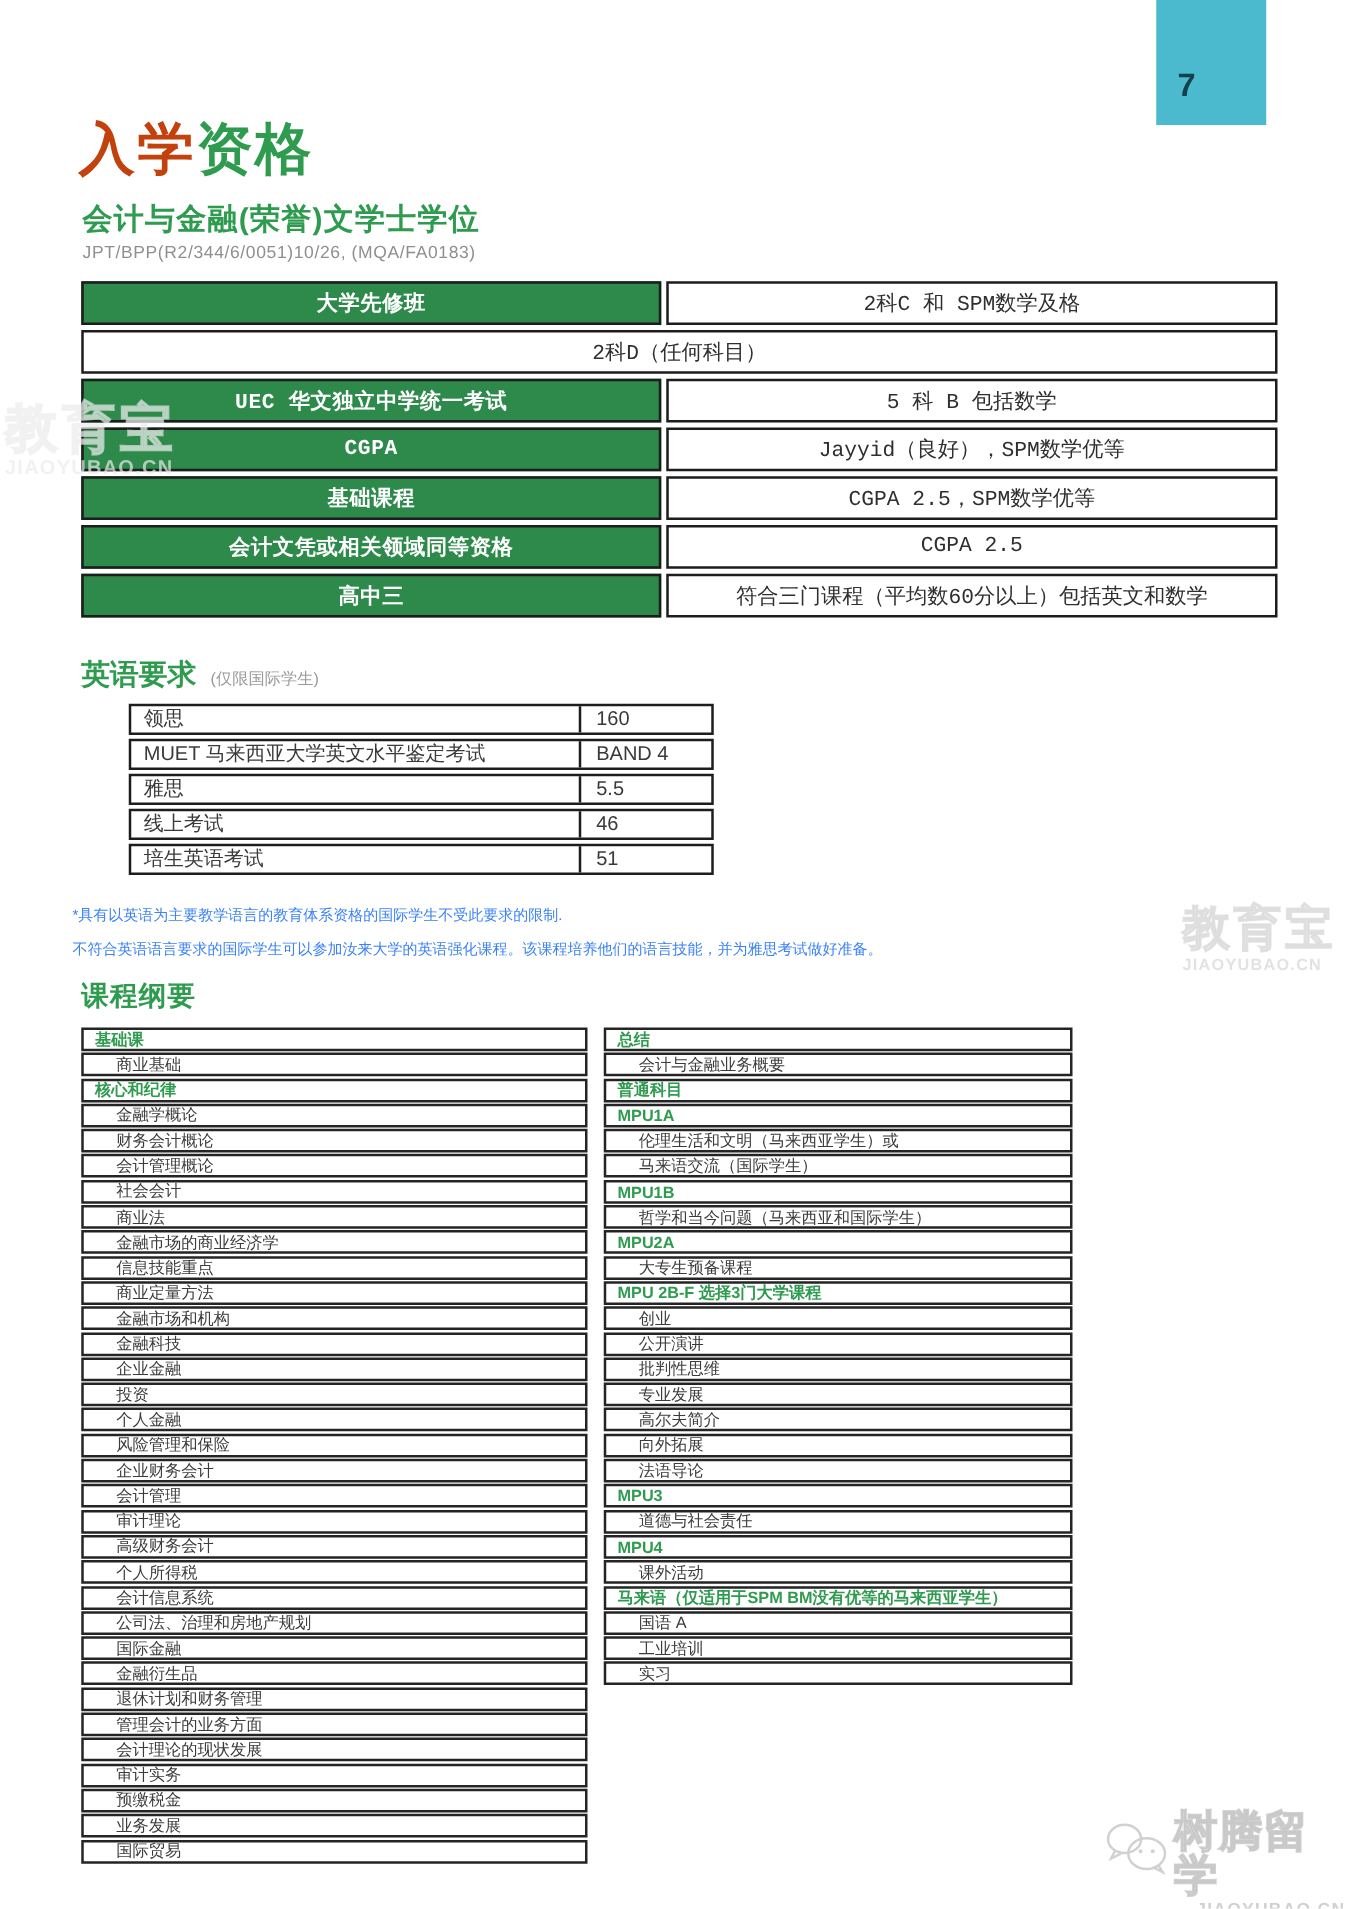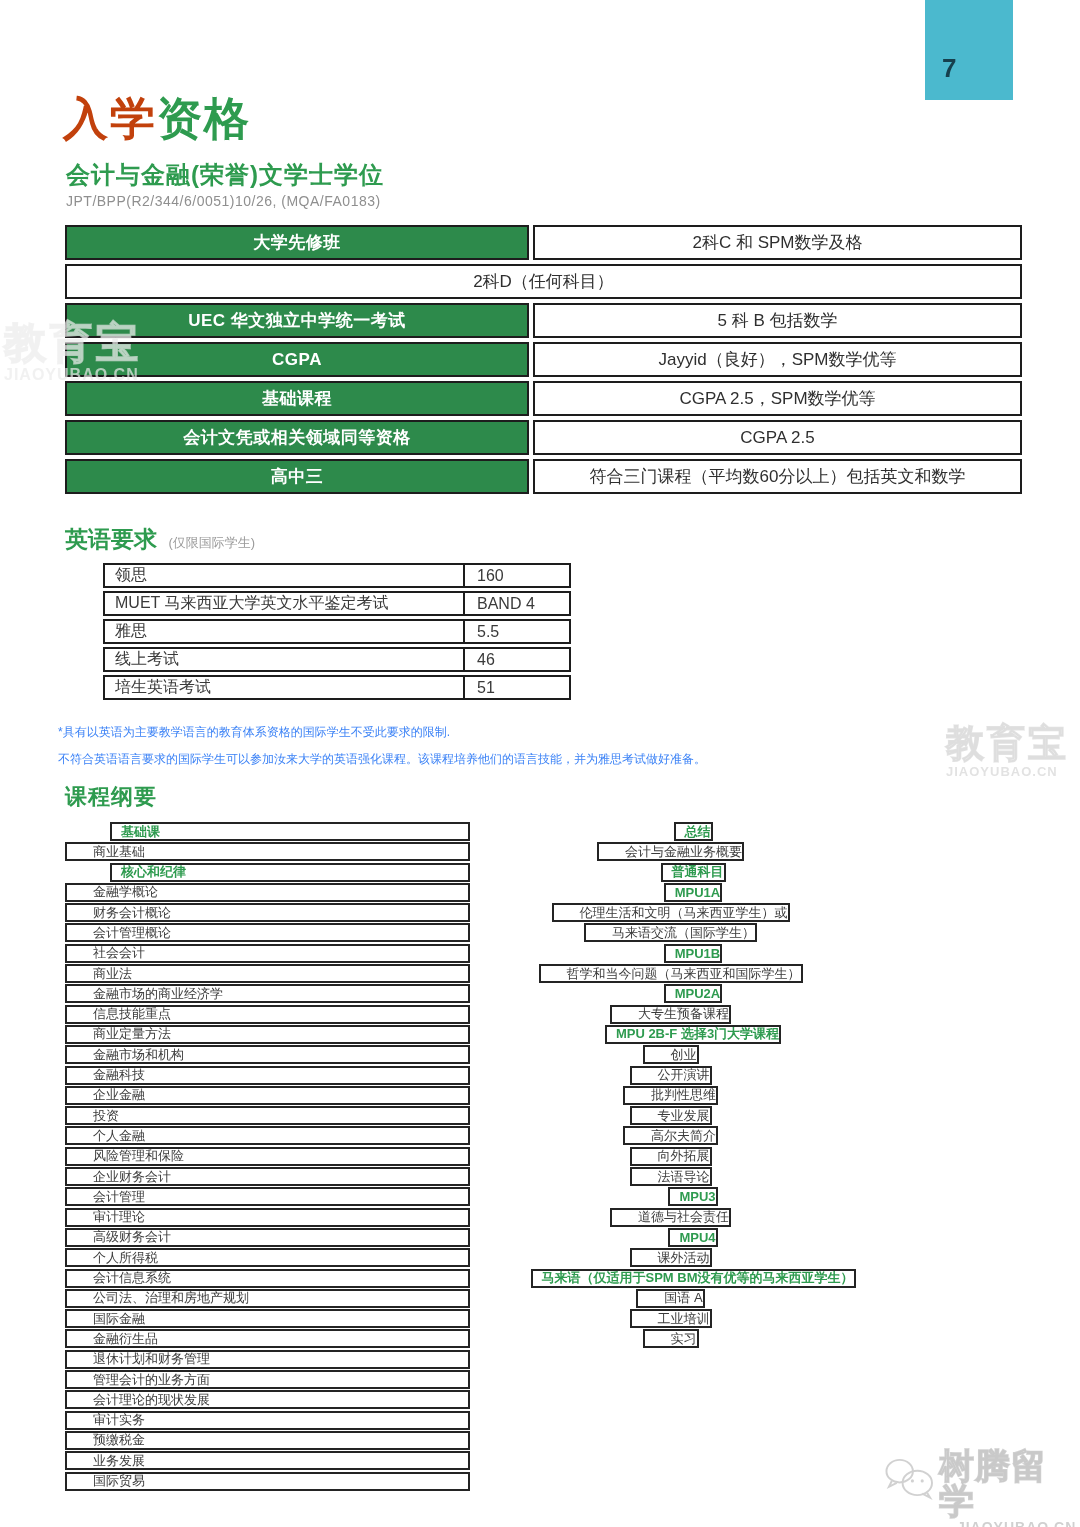--- a/index.html
+++ b/index.html
@@ -11,21 +11,21 @@
         display:flex;align-items:flex-end;}
   .page-number-box span{color:#16404d;font-size:26px;font-weight:bold;padding:0 0 16px 17px;}
 
   
   .title{position:absolute;left:63px;top:94px;margin:0;font-size:45px;font-weight:900;letter-spacing:2px;line-height:1.1;}
   .t-black{color:#c2410c;font-family:Liberation Serif, serif;} .t-green{color:#2e9b4f;}
   .subtitle{position:absolute;left:66px;top:159px;font-size:24px;font-weight:800;color:#2e9b4f;letter-spacing:1px;}
   .code{position:absolute;left:66px;top:193px;font-size:14px;color:#8f8f8f;letter-spacing:.5px;}
 
   
-  .adm-table{position:absolute;left:65px;top:225px;width:957px;display:flex;flex-direction:column;row-gap:4px;}
+  .adm-table{position:absolute;left:65px;top:225px;width:957px;display:flex;flex-direction:column;row-gap:4px;font-family:Liberation Mono, monospace;}
   .adm-row{display:flex;column-gap:4px;height:35px;}
   .adm-label{width:464px;background:#2d8a4b;border:2px solid #1d1d1d;color:#ffffff;font-weight:700;font-size:17px;
         display:flex;align-items:center;justify-content:center;box-sizing:border-box;letter-spacing:.5px;}
   .adm-value{flex:1;background:#fff;border:2px solid #1d1d1d;color:#2f2f2f;font-size:17px;
         display:flex;align-items:center;justify-content:center;box-sizing:border-box;}
 
   
   .eng-heading{position:absolute;left:65px;top:524px;}
   .h-green{font-size:23px;font-weight:800;color:#2e9b4f;}
   .h-note{font-size:13px;color:#9a9a9a;margin-left:7px;}
@@ -35,24 +35,24 @@
   .eng-value{width:106px;border-left:2px solid #1d1d1d;font-size:16px;color:#3a3a3a;
         display:flex;align-items:center;padding-left:12px;box-sizing:border-box;}
 
   .footnote{position:absolute;left:58px;font-size:12px;color:#3b82f6;}
   .f1{top:724px;} .f2{top:751px;}
 
   
   .course-heading{position:absolute;left:65px;top:782px;font-size:22px;font-weight:800;color:#2e9b4f;letter-spacing:1px;}
   .course-col{position:absolute;top:822px;display:flex;flex-direction:column;row-gap:1.3px;}
   .course-col.left{left:65px;width:405px;}
-  .course-col.right{left:483px;width:375px;align-items:center;}
+  .course-col.right{left:483px;width:375px;}
   .course-row{height:19px;border:2px solid #242424;box-sizing:border-box;display:flex;align-items:center;
         padding-left:26px;font-size:13px;color:#3b3b3b;background:#fff;white-space:nowrap;overflow:hidden;}
-  .course-row.header{padding-left:9px;color:#2e9b4f;font-weight:700;margin-left:45px;}
+  .course-row.header{padding-left:9px;color:#2e9b4f;font-weight:700;}
 
   
   .wm{position:absolute;pointer-events:none;line-height:1;}
   .wm .wm-cn{font-weight:900;display:block;}
   .wm .wm-en{font-weight:800;display:block;letter-spacing:1px;}
   .wm1{left:4px;top:322px;z-index:5;}
   .wm1 .wm-cn{font-size:42px;letter-spacing:4px;color:rgba(240,240,240,0.28);-webkit-text-stroke:1.5px rgba(235,235,235,0.65);}
   .wm1 .wm-en{font-size:16px;color:rgba(235,235,235,0.70);margin-top:3px;}
   .wm2{left:946px;top:724px;}
   .wm2 .wm-cn{font-size:38px;letter-spacing:3px;color:rgba(185,185,185,0.14);-webkit-text-stroke:1.2px rgba(185,185,185,0.38);}

